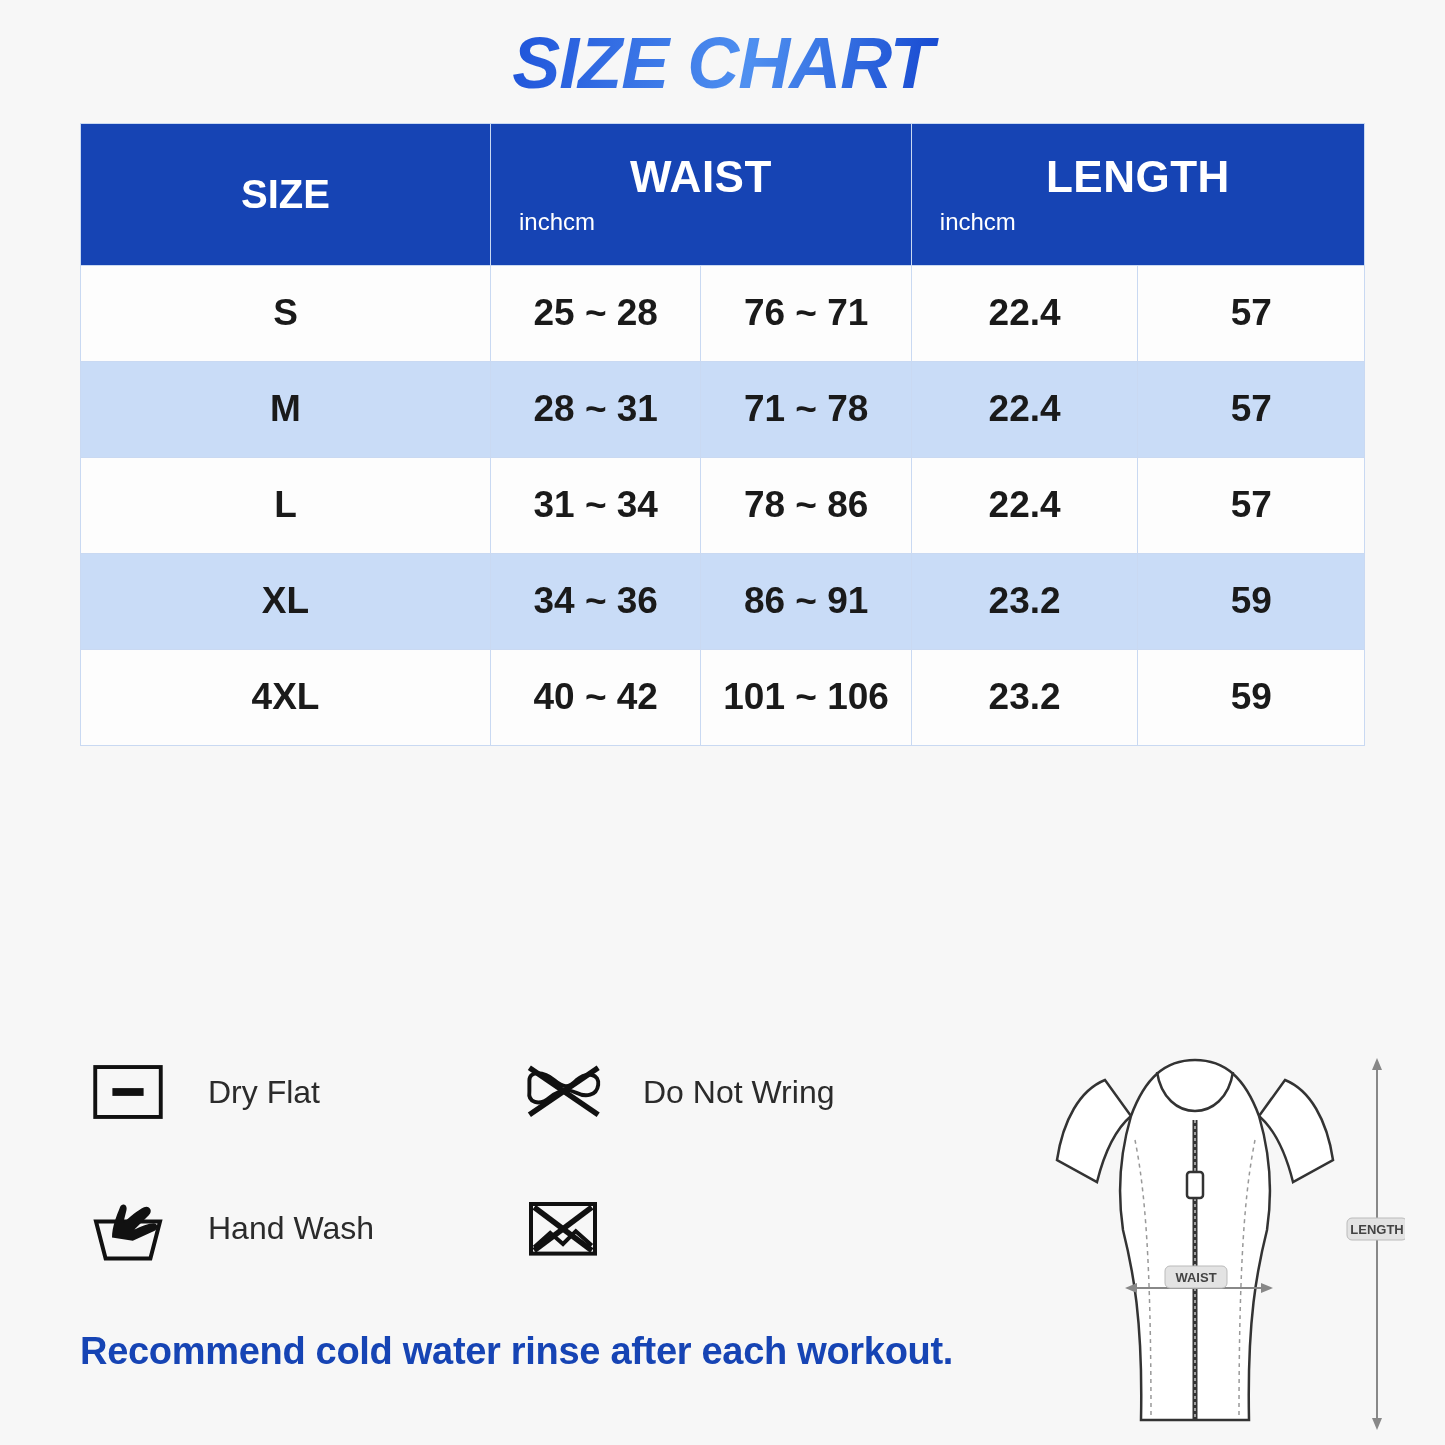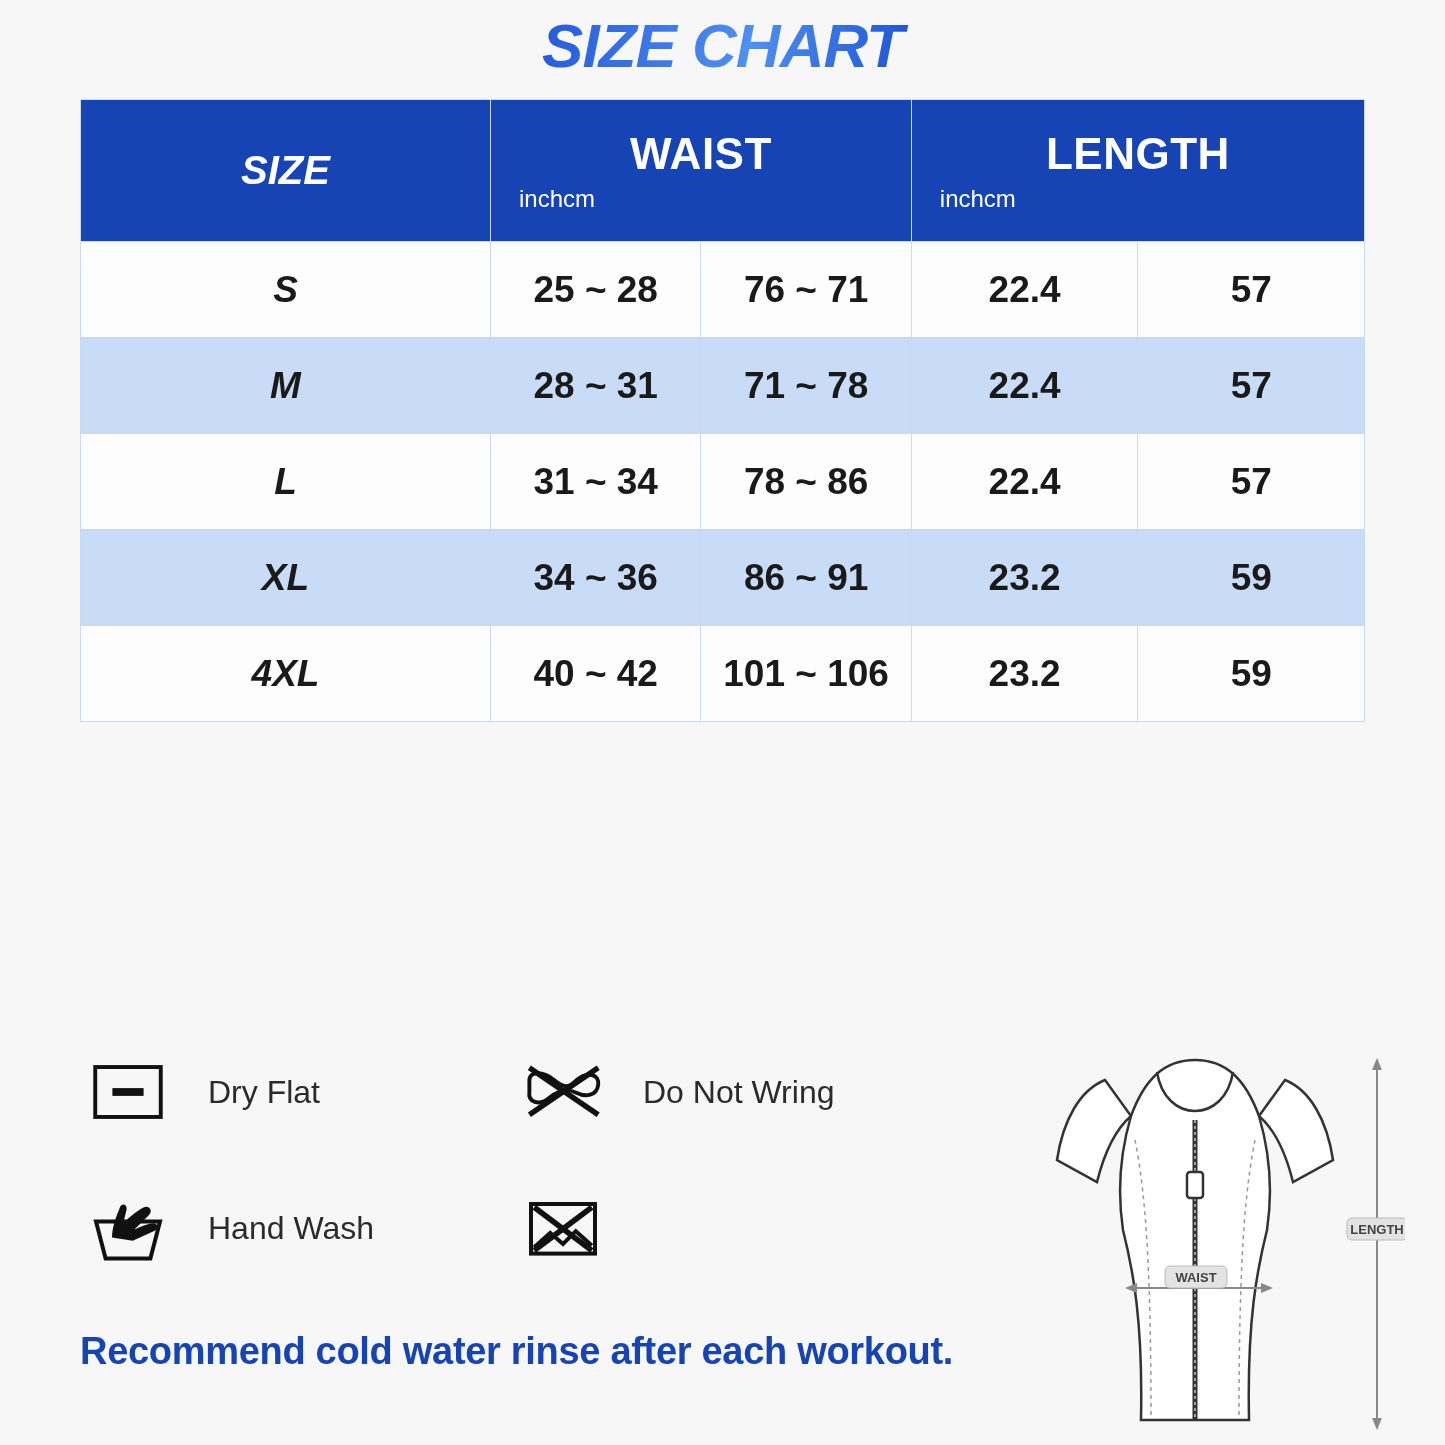--- a/index.html
+++ b/index.html
@@ -9,25 +9,25 @@
     height: 1445px;
     background: #f7f7f7;
     font-family: "Liberation Sans", sans-serif;
     overflow: hidden;
     position: relative;
   }
 
   
   .title {
     text-align: center;
-    font-size: 62px;
+    font-size: 72px;
     font-weight: 800;
     font-style: italic;
     letter-spacing: -1px;
-    padding-top: 10px;
+    padding-top: 22px;
     background: linear-gradient(100deg, #1b4fd8 0%, #1b4fd8 34%, #4f90f0 52%, #0a39c9 68%, #0f3fd0 100%);
     -webkit-background-clip: text;
     background-clip: text;
     color: transparent;
     -webkit-text-fill-color: transparent;
     line-height: 1.15;
     text-shadow: none;
   }
 
   
@@ -72,21 +72,21 @@
   tbody td {
     height: 96px;
     font-size: 37px;
     font-weight: 700;
     color: #1a1a1a;
     background: #fdfdfd;
   }
   tbody tr:nth-child(even) td {
     background: #c9dcf7;
   }
-  .col-size { width: 19%; font-style: italic; }
+  .col-size { width: 19%; }
   .col-wi { width: 19.5%; }
   .col-wc { width: 19.5%; }
   .col-li { width: 21%; }
   .col-lc { width: 21%; }
 
   
   .care-area {
     position: absolute;
     left: 80px;
     top: 1048px;

